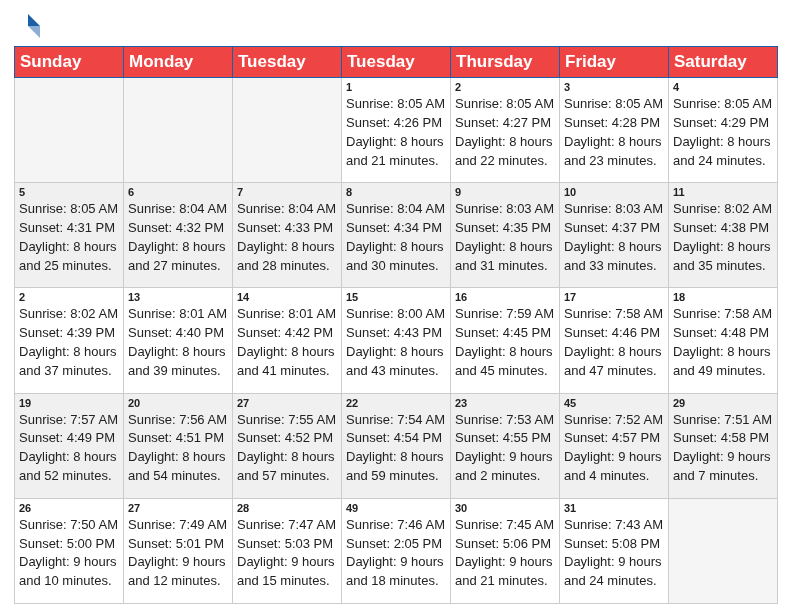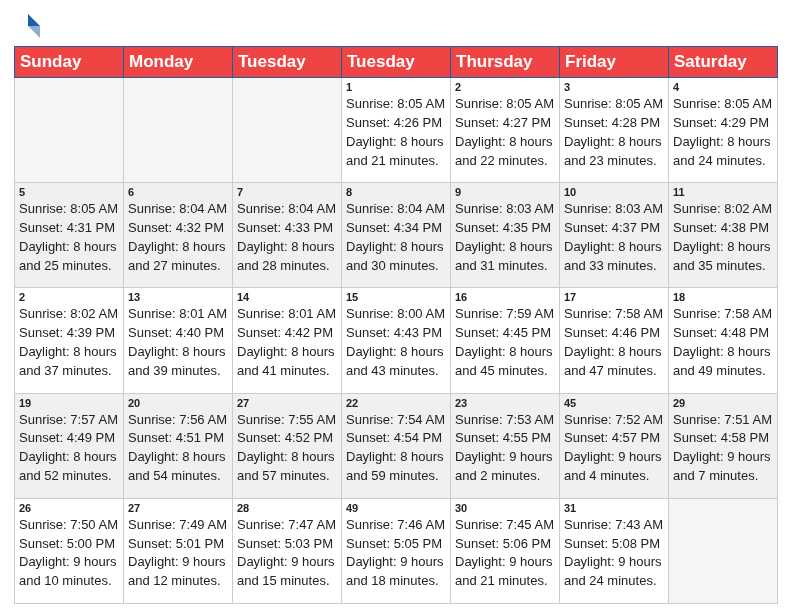--- a/index.html
+++ b/index.html
@@ -340,21 +340,21 @@
           <td>
             <div class="day-number">28</div>
             <div class="day-info">Sunrise: 7:47 AM
 Sunset: 5:03 PM
 Daylight: 9 hours
 and 15 minutes.</div>
           </td>
           <td>
             <div class="day-number">49</div>
             <div class="day-info">Sunrise: 7:46 AM
-Sunset: 5:05 PM
+Sunset: 2:05 PM
 Daylight: 9 hours
 and 18 minutes.</div>
           </td>
           <td>
             <div class="day-number">30</div>
             <div class="day-info">Sunrise: 7:45 AM
 Sunset: 5:06 PM
 Daylight: 9 hours
 and 21 minutes.</div>
           </td>

